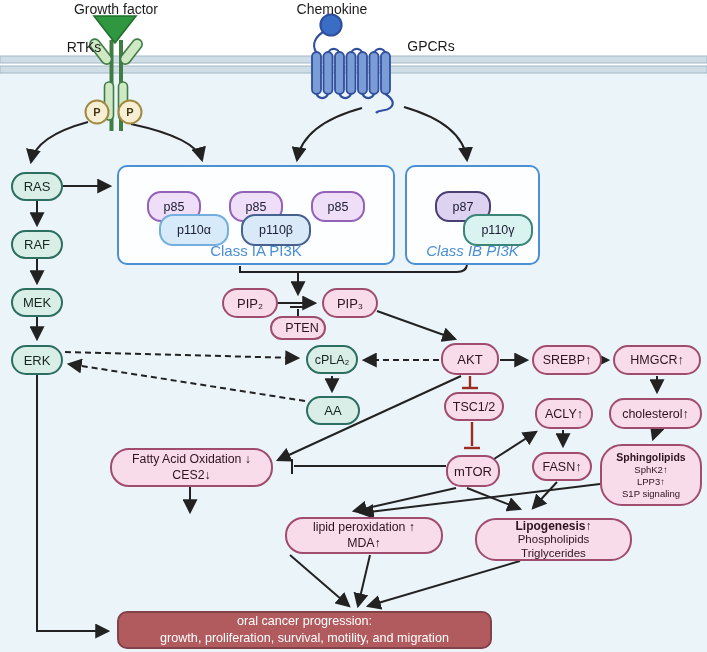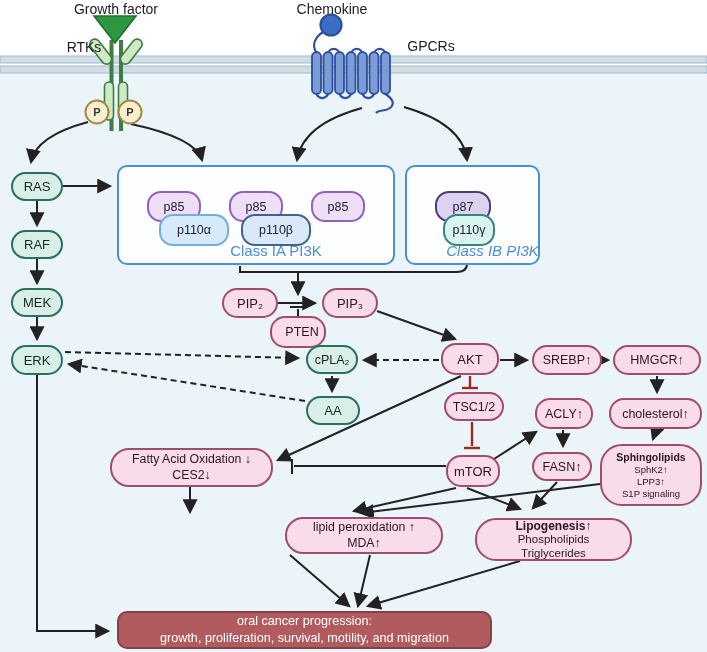--- a/index.html
+++ b/index.html
@@ -7,21 +7,21 @@
   #stage{position:relative;width:707px;height:652px;background:#ffffff;overflow:hidden;}
   #wires{position:absolute;left:0;top:0;z-index:0;}
   .lbl{position:absolute;z-index:2;font-size:14px;color:#1c1c1c;text-align:center;}
   .node{position:absolute;z-index:2;display:flex;align-items:center;justify-content:center;
         text-align:center;box-sizing:border-box;border-radius:15px;font-size:13px;color:#17261f;}
   .teal{background:#d8eee6;border:2px solid #2c6e5f;}
   .pink{background:#f9dce9;border:2px solid #a04c6e;color:#2c1420;}
   .multi{flex-direction:column;line-height:1.25;font-size:12.3px;}
   .classbox{position:absolute;z-index:1;box-sizing:border-box;border:2px solid #4a90d2;
         border-radius:10px;background:#fdfeff;}
-  .classlabel{position:absolute;z-index:2;color:#4a8fd3;font-size:15px;text-align:center;width:100%;margin-left:20px;}
+  .classlabel{position:absolute;z-index:2;color:#4a8fd3;font-size:15px;text-align:center;width:100%;}
   .sub{position:absolute;z-index:3;display:flex;align-items:center;justify-content:center;
         box-sizing:border-box;border-radius:14px;font-size:12.5px;color:#20203a;}
   .cancer{position:absolute;z-index:2;display:flex;flex-direction:column;align-items:center;justify-content:center;
         background:#b25b5f;border:2px solid #82424a;border-radius:10px;color:#ffffff;
         font-size:12.6px;line-height:1.35;box-sizing:border-box;}
   .bold{font-weight:bold;}
 </style>
 </head>
 <body>
 
@@ -156,25 +156,25 @@
   <div class="classbox" style="left:405px;top:165px;width:135px;height:100px;font-style:italic;">
     <div class="classlabel" style="bottom:4px;">Class IB PI3K</div>
   </div>
 
   <div class="sub" style="left:147px;top:191px;width:54px;height:31px;background:#efdef7;border:2px solid #9361b8;z-index:2;">p85</div>
   <div class="sub" style="left:159px;top:214px;width:70px;height:32px;background:#d6eaf9;border:2px solid #74aede;">p110α</div>
   <div class="sub" style="left:229px;top:191px;width:54px;height:31px;background:#efdef7;border:2px solid #9361b8;z-index:2;">p85</div>
   <div class="sub" style="left:241px;top:214px;width:70px;height:32px;background:#d9e9f7;border:2px solid #46618f;">p110β</div>
   <div class="sub" style="left:311px;top:191px;width:54px;height:31px;background:#efdef7;border:2px solid #9361b8;z-index:2;">p85</div>
   <div class="sub" style="left:435px;top:191px;width:56px;height:31px;background:#ddd2ef;border:2px solid #4a3f74;z-index:2;">p87</div>
-  <div class="sub" style="left:443px;top:214px;width:52px;height:32px;background:#d9f3f0;border:2px solid #3a8578;">p110γ</div>
+  <div class="sub" style="left:463px;top:214px;width:70px;height:32px;background:#d9f3f0;border:2px solid #3a8578;">p110γ</div>
 
   <div class="node pink" style="left:222px;top:288px;width:56px;height:30px;">PIP₂</div>
   <div class="node pink" style="left:322px;top:288px;width:56px;height:30px;">PIP₃</div>
-  <div class="node pink" style="left:270px;top:316px;width:56px;height:32px;font-size:12.5px;padding-left:8px;">PTEN</div>
+  <div class="node pink" style="left:270px;top:316px;width:56px;height:24px;font-size:12.5px;padding-left:8px;">PTEN</div>
 
   <div class="node pink" style="left:441px;top:343px;width:58px;height:32px;">AKT</div>
   <div class="node pink" style="left:444px;top:392px;width:60px;height:29px;font-size:12.5px;">TSC1/2</div>
   <div class="node pink" style="left:446px;top:455px;width:54px;height:32px;">mTOR</div>
   <div class="node teal" style="left:306px;top:345px;width:52px;height:29px;font-size:12.5px;">cPLA₂</div>
   <div class="node teal" style="left:306px;top:396px;width:54px;height:29px;">AA</div>
 
   <div class="node pink" style="left:532px;top:345px;width:70px;height:30px;font-size:12.5px;">SREBP↑</div>
   <div class="node pink" style="left:613px;top:345px;width:88px;height:30px;font-size:12.5px;">HMGCR↑</div>
   <div class="node pink" style="left:609px;top:398px;width:93px;height:31px;font-size:12.5px;">cholesterol↑</div>

